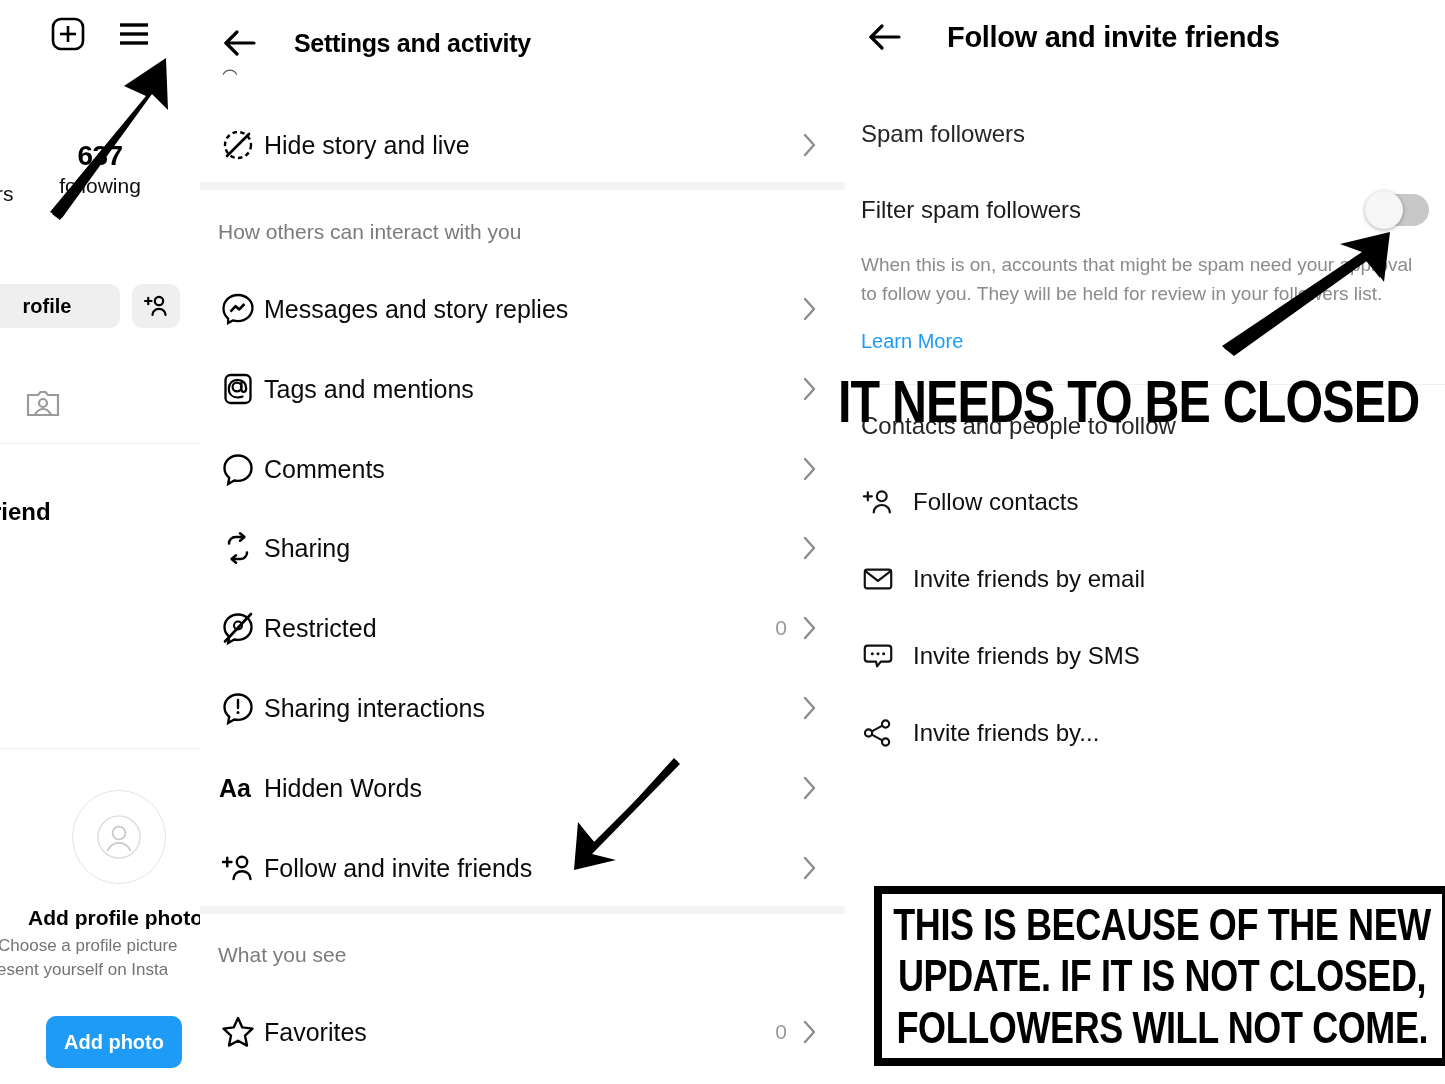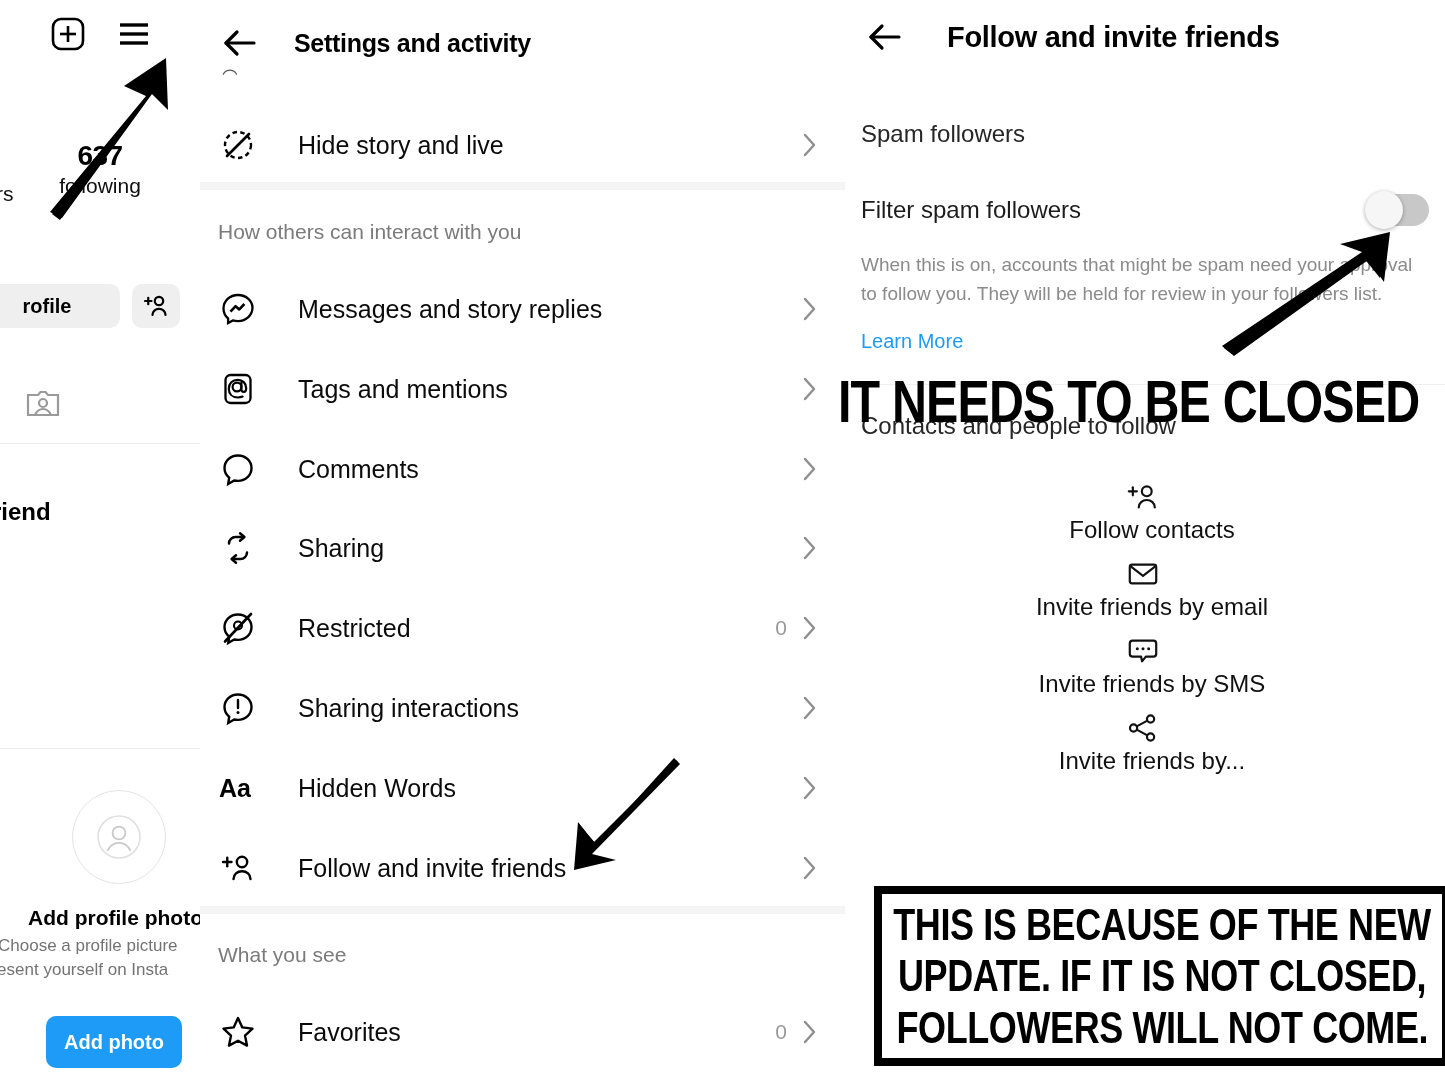--- a/index.html
+++ b/index.html
@@ -68,21 +68,21 @@
   .back-arrow { margin-left: 18px; width: 44px; height: 44px; display: flex; align-items: center; justify-content: center; }
   .mid-title { font-size: 25px; font-weight: 700; color: #000; margin-left: 32px; letter-spacing: -0.3px; }
 
   .mid-cut { position: absolute; top: 68px; left: 22px; font-size: 26px; color: #5a5a5a; line-height: 1; overflow: hidden; height: 14px; }
 
   .row {
     position: absolute; left: 0; width: 645px; height: 58px;
     display: flex; align-items: center; padding: 0 26px 0 18px;
   }
   .row .r-ico { width: 40px; height: 40px; flex: 0 0 40px; display: flex; align-items: center; justify-content: center; }
-  .row .r-lbl { font-size: 25px; color: #0b0b0b; margin-left: 40px; flex: 1 1 auto; white-space: nowrap; }
+  .row .r-lbl { font-size: 25px; color: #0b0b0b; margin-left: 6px; flex: 1 1 auto; white-space: nowrap; }
   .row .r-cnt { font-size: 21px; color: #9a9a9a; margin-right: 14px; }
   .row .r-chev { width: 18px; height: 28px; display: flex; align-items: center; justify-content: center; }
 
   .band { position: absolute; left: 0; width: 645px; height: 8px; background: #f4f4f4; }
   .sec-head { position: absolute; left: 18px; font-size: 21px; color: #7b7b7b; }
 
   
   #right-panel { left: 845px; width: 600px; }
   .rp-header { position: absolute; top: 8px; left: 0; width: 600px; height: 58px; display: flex; align-items: center; }
   .rp-title { font-size: 29px; font-weight: 700; color: #000; margin-left: 40px; letter-spacing: -0.3px; }
@@ -95,21 +95,21 @@
     position: relative; flex: 0 0 62px; cursor: pointer;
   }
   .toggle .knob {
     position: absolute; top: -3px; left: -2px; width: 38px; height: 38px; border-radius: 50%;
     background: #f6f6f6; box-shadow: 0 1px 4px rgba(0,0,0,0.32);
   }
   .rp-desc { position: absolute; top: 250px; left: 16px; width: 570px; font-size: 19px; line-height: 1.55; color: #8b8b8b; }
   .rp-learn { position: absolute; top: 330px; left: 16px; font-size: 20px; color: #1d9bf6; cursor: pointer; }
   .rp-divider { position: absolute; top: 384px; left: 0; width: 600px; height: 1px; background: #efefef; }
 
-  .rp-row { position: absolute; left: 0; width: 600px; height: 48px; display: flex; align-items: center; padding: 0 16px; flex-direction: column; }
+  .rp-row { position: absolute; left: 0; width: 600px; height: 48px; display: flex; align-items: center; padding: 0 16px; }
   .rp-row .r-ico { width: 38px; flex: 0 0 38px; display: flex; align-items: center; justify-content: flex-start; }
   .rp-row .r-lbl { font-size: 24px; color: #111; margin-left: 14px; white-space: nowrap; }
 
   
   #overlay { position: absolute; inset: 0; pointer-events: none; }
   .anno-text {
     position: absolute;
     font-family: "Liberation Sans Narrow", "Liberation Sans", sans-serif;
     font-weight: 700; color: #000; text-transform: uppercase;
     transform: scaleX(0.82); transform-origin: left center;

